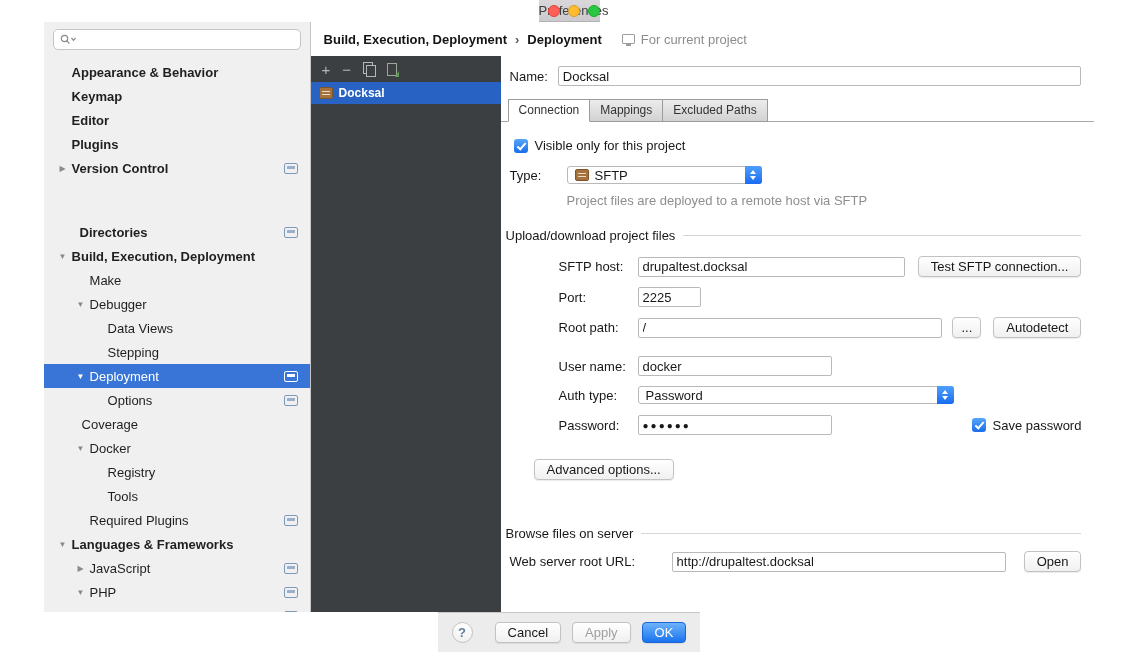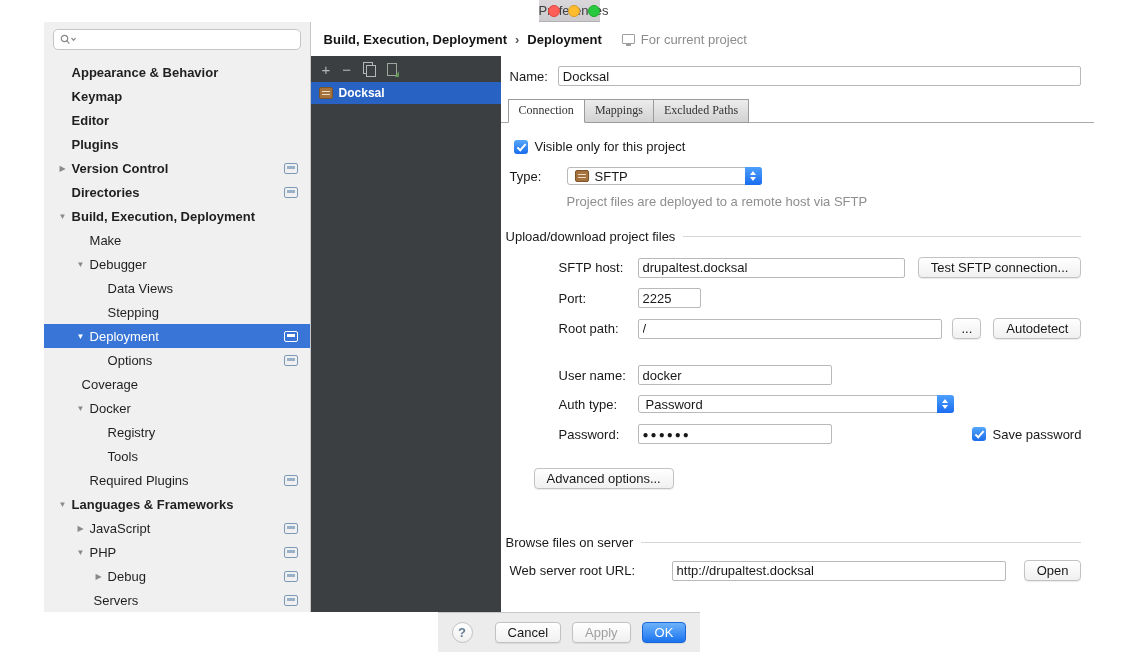--- a/index.html
+++ b/index.html
@@ -64,21 +64,21 @@
   
   .form-panel { flex:1; background:#fff; font-size:13px; color:#181818; overflow:hidden; }
   .frow { display:flex; align-items:center; }
   .text-field { height:20px; border:1px solid #b9b9b9; border-radius:2px; font:13px "Liberation Sans","DejaVu Sans",sans-serif; padding:0 4px; background:#fff; color:#181818; outline:none; }
   .pw { font-size:10px; letter-spacing:2px; font-weight:bold; }
 
   .name-row { margin:10px 13px 0 9px; gap:10px; }
   .name-row label { flex:0 0 auto; }
   .name-row input { flex:1; }
 
-  .tabs { margin-top:13px; padding-left:7px; display:flex; align-items:flex-end; border-bottom:1px solid #a9a9a9;font-family:Liberation Serif, serif; }
+  .tabs { margin-top:13px; padding-left:7px; display:flex; align-items:flex-end; border-bottom:1px solid #a9a9a9; }
   .tab { font-size:12px; padding:3px 10px 4px; background:linear-gradient(#ececec,#d2d2d2); border:1px solid #9b9b9b; border-left:none; color:#333; margin-bottom:-1px; cursor:default; }
   .tab:first-child { border-left:1px solid #9b9b9b; border-radius:1px 0 0 0; }
   .tab.active { background:#fff; border-bottom-color:#fff; }
 
   .checkbox-row { margin:16px 0 0 13px; gap:7px; }
   .checkbox { width:14px; height:14px; border-radius:3px; background:linear-gradient(#55a7fb,#1a6ceb); position:relative; flex:0 0 14px; }
   .checkbox::after { content:""; position:absolute; left:5px; top:2px; width:3px; height:7px; border:solid #fff; border-width:0 2px 2px 0; transform:rotate(42deg); }
 
   .type-row { margin:13px 0 0 9px; }
   .type-row label { width:57px; }
@@ -95,21 +95,21 @@
   .section .line { flex:1; height:1px; background:#d6d6d6; margin-left:8px; }
 
   .g-row { margin-left:58px; margin-right:13px; }
   .g-row > label { flex:0 0 79px; }
   .sftp-row { margin-top:13px; }
   .sftp-row input { flex:1; margin-right:13px; }
   .port-row { margin-top:10px; }
   .port-row input { width:63px; }
   .root-row { margin-top:10px; }
   .root-row input { flex:1; margin-right:10px; }
-  .user-row { margin-top:26px; }
+  .user-row { margin-top:18px; }
   .user-row input, .pass-row input { width:194px; }
   .auth-row { margin-top:10px; }
   .pass-row { margin-top:11px; }
   .save-pass { margin-left:140px; display:flex; align-items:center; gap:7px; }
 
   .mac-button { height:21px; padding:0 12px; background:linear-gradient(#ffffff,#f0f0f0); border:1px solid #c2c2c2; border-radius:4px; font:13px "Liberation Sans","DejaVu Sans",sans-serif; color:#181818; box-shadow:0 1px 1px rgba(0,0,0,0.08); cursor:default; white-space:nowrap; }
   .mac-button.tiny { padding:0 8px; }
   .mac-button.primary { background:linear-gradient(#6db3fa,#1a73ef); border-color:#1a66d9; color:#fff; }
   .mac-button.disabled { color:#9f9f9f; }
 
@@ -164,21 +164,21 @@
           </div>
           <div class="tree-row bold" style="padding-left: 10px;">
             <span class="tree-arrow"></span>
             <span class="tree-label">Plugins</span>
           </div>
           <div class="tree-row bold" style="padding-left: 10px;">
             <span class="tree-arrow">▶</span>
             <span class="tree-label">Version Control</span>
             <span class="share-icon"></span>
           </div>
-          <div class="tree-row bold" style="padding-left: 10px;">
+          <div class="tree-row bold" style="padding-left: 18px; margin-top: 40px;">
             <span class="tree-arrow"></span>
             <span class="tree-label">Directories</span>
             <span class="share-icon"></span>
           </div>
           <div class="tree-row bold" style="padding-left: 10px;">
             <span class="tree-arrow">▼</span>
             <span class="tree-label">Build, Execution, Deployment</span>
           </div>
           <div class="tree-row" style="padding-left: 28px;">
             <span class="tree-arrow"></span>

